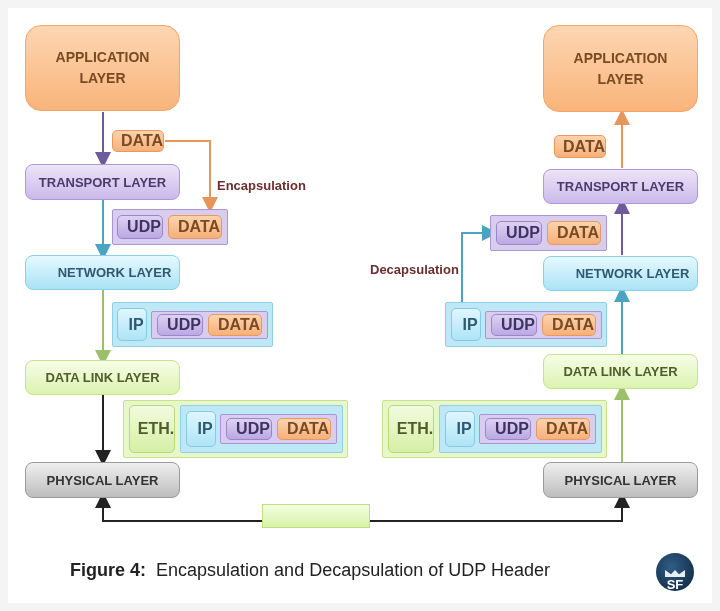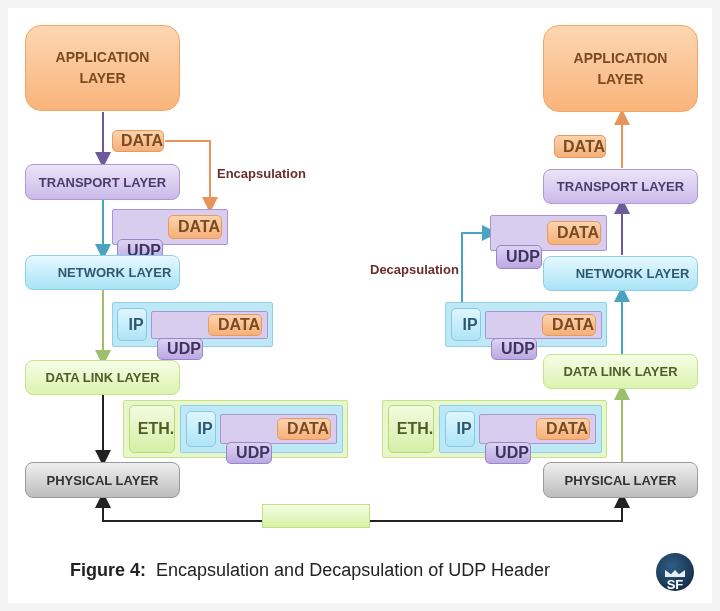--- a/index.html
+++ b/index.html
@@ -6,21 +6,21 @@
   body { width:720px; height:611px; background:#f4f4f4; position:relative; overflow:hidden; font-family:"Liberation Sans", sans-serif; }
   .frame { position:absolute; left:8px; top:8px; width:704px; height:595px; background:#ffffff; }
   .box { position:absolute; box-sizing:border-box; border-radius:8px; display:flex; align-items:center; justify-content:center; text-align:center; font-weight:bold; font-size:13px; }
   .app { background:linear-gradient(#fdd6b2,#f9b47a); border:1px solid #f3a566; color:#7a4a22; border-radius:16px; font-size:14px; line-height:21px;text-align:center; }
   .transport { background:linear-gradient(#ece4f7,#cbb9ea); border:1px solid #ad98d8; color:#4a3c6a; }
   .network { background:linear-gradient(#e6f8ff,#a9e3f6); border:1px solid #8dcfe7; color:#2e5970;padding-left:24px; }
   .datalink { background:linear-gradient(#f6fde7,#dcf3b0); border:1px solid #c5e48a; color:#4e5d2a; }
   .physical { background:linear-gradient(#efefef,#bdbdbd); border:1px solid #9a9a9a; color:#333; }
   .chip { position:absolute; box-sizing:border-box; display:flex; align-items:center; justify-content:center; font-weight:bold; font-size:16px; border-radius:5px;padding-left:8px; }
   .c-data { background:linear-gradient(#fbd3ad,#f6b07a); border:1px solid #e89a5e; color:#7a4a22; }
-  .c-udp { background:linear-gradient(#ddd2f2,#bba8e2); border:1px solid #9a86cc; color:#3c3360;margin-top:24px; }
+  .c-udp { background:linear-gradient(#ddd2f2,#bba8e2); border:1px solid #9a86cc; color:#3c3360; }
   .c-ip { background:linear-gradient(#dff6ff,#aee4f6); border:1px solid #85c9e2; color:#2e5970; }
   .c-eth { background:linear-gradient(#f2fbdf,#d5efa5); border:1px solid #b7d97a; color:#4e5d2a; }
   .wrap { position:absolute; box-sizing:border-box; border-radius:2px; }
   .w-udp { background:#d8cdef; border:1px solid #a994d6; }
   .w-ip { background:#bfe8f7; border:1px solid #8fd0e8; }
   .w-eth { background:#e8f7c9; border:1px solid #c6e28c; }
   .label { position:absolute; font-weight:bold; font-size:13px; color:#6b2e2e; }
   svg.arrows { position:absolute; left:0; top:0; }
   .caption { position:absolute; left:70px; top:560px; font-size:18px; color:#222; white-space:nowrap; }
   .caption b { font-weight:bold; }
@@ -69,21 +69,21 @@
   <line x1="622" y1="255" x2="622" y2="206" stroke="#6d5a9c" stroke-width="2" marker-end="url(#mP)"></line>
   <line x1="622" y1="168" x2="622" y2="117" stroke="#e8955a" stroke-width="2" marker-end="url(#mO)"></line>
 
   <polyline points="462,302 462,233 490,233" fill="none" stroke="#4aa3c0" stroke-width="2" marker-end="url(#mB)"></polyline>
 </svg>
 
 <div class="box app" style="left:25px;top:25px;width:155px;height:86px;white-space:pre-line;">APPLICATION
 LAYER</div>
 <div class="chip c-data" style="left:112px;top:130px;width:52px;height:22px;">DATA</div>
 <div class="box transport" style="left:25px;top:164px;width:155px;height:36px;">TRANSPORT LAYER</div>
-<div class="label" style="left:217px;top:166px;">Encapsulation</div>
+<div class="label" style="left:217px;top:178px;">Encapsulation</div>
 
 <div class="wrap w-udp" style="left:112px;top:209px;width:116px;height:36px;"></div>
 <div class="chip c-udp" style="left:117px;top:215px;width:46px;height:24px;">UDP</div>
 <div class="chip c-data" style="left:168px;top:215px;width:54px;height:24px;">DATA</div>
 
 <div class="box network" style="left:25px;top:255px;width:155px;height:35px;">NETWORK LAYER</div>
 
 <div class="wrap w-ip" style="left:112px;top:302px;width:161px;height:45px;"></div>
 <div class="chip c-ip" style="left:117px;top:308px;width:30px;height:33px;">IP</div>
 <div class="wrap w-udp" style="left:151px;top:311px;width:117px;height:28px;"></div>

